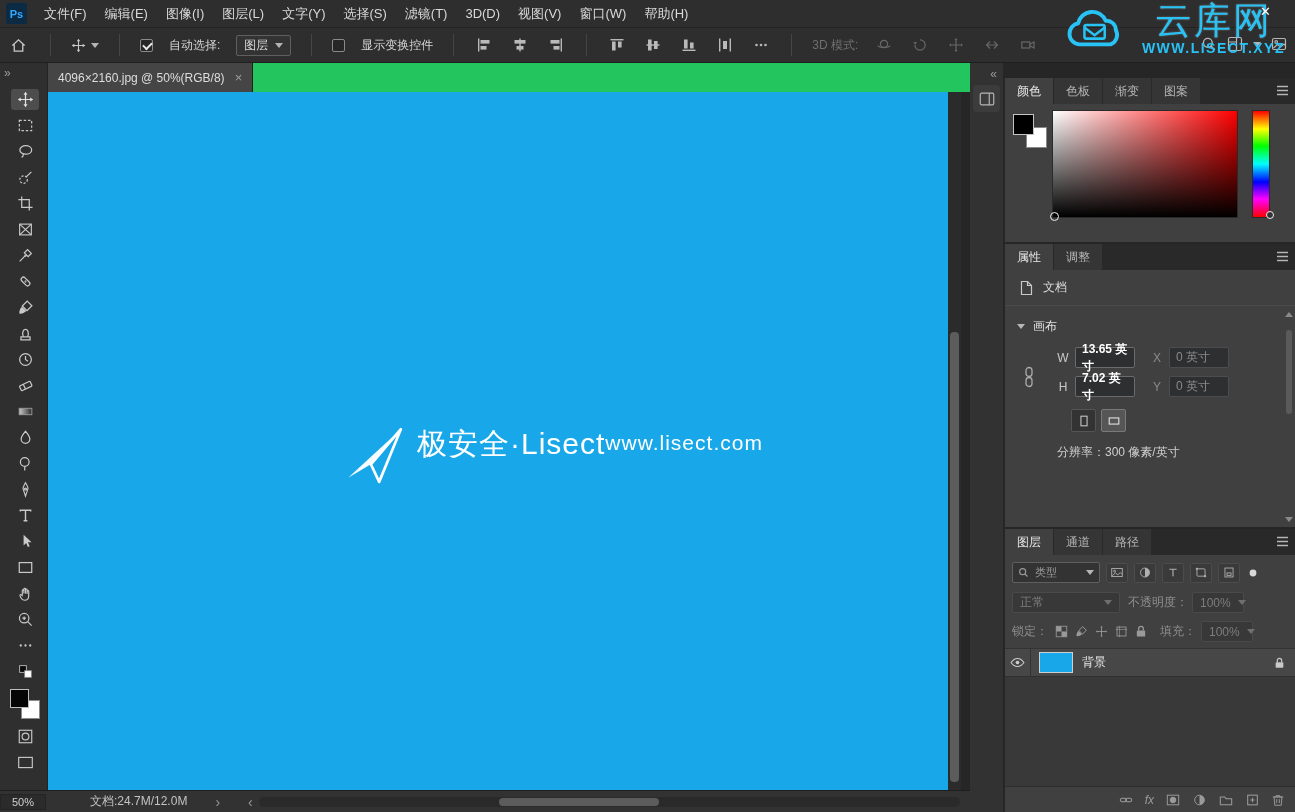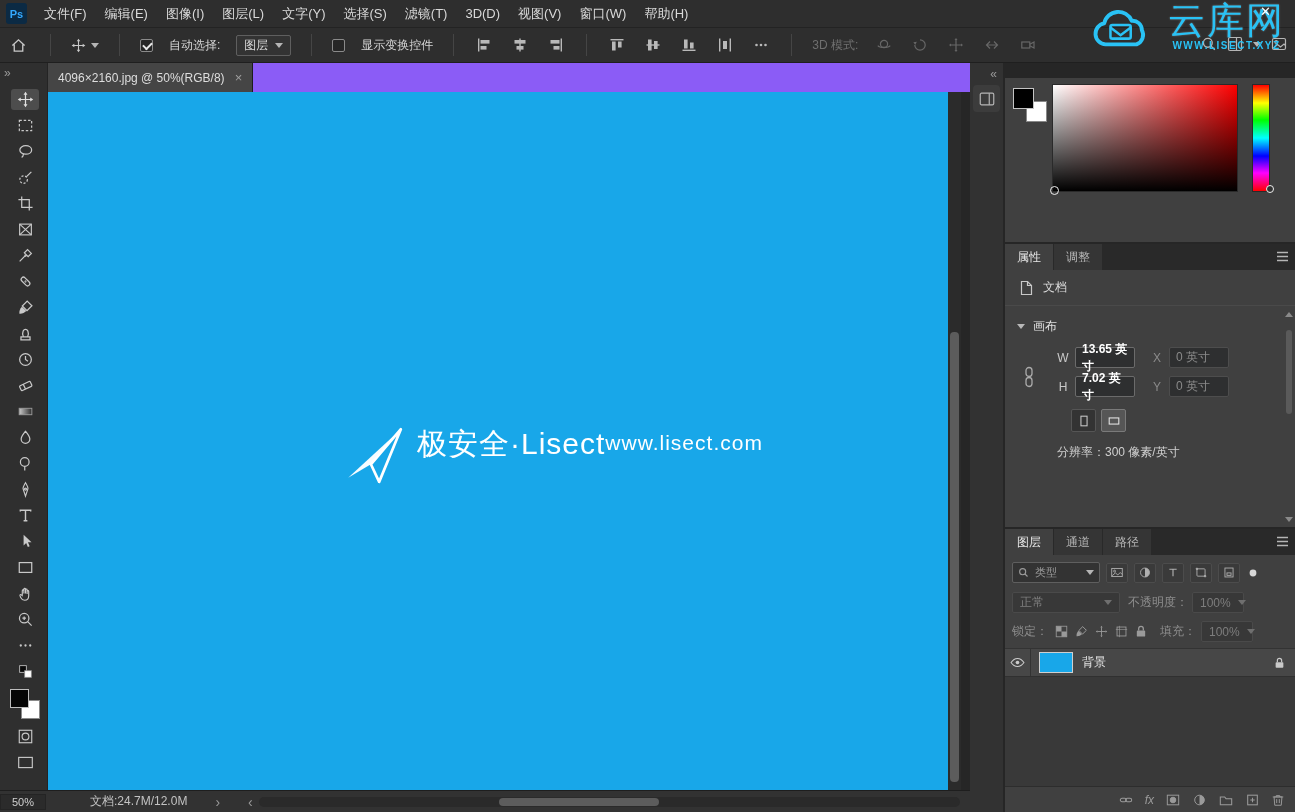--- a/index.html
+++ b/index.html
@@ -34,21 +34,21 @@
   #left-rail{position:absolute;left:0;top:63px;width:48px;height:727px;background:#2f2f2f;border-right:1px solid #242424}
   #left-collapse{position:absolute;left:4px;top:3px;color:#9a9a9a;font-size:12px}
   #tools{position:absolute;left:10px;top:26px;display:flex;flex-direction:column;align-items:center;gap:5px}
   .tool{width:28px;height:21px;display:flex;align-items:center;justify-content:center;border-radius:3px}
   .tool.sel{background:#4d4d4d}
   #main-swatch{width:30px;height:30px;position:relative;margin:2px 0}
   #main-swatch .bk{position:absolute;right:0;bottom:0;width:19px;height:19px;background:#fff;border:1px solid #8a8a8a}
   #main-swatch .fg{position:absolute;left:0;top:0;width:19px;height:19px;background:#050505;border:1px solid #bdbdbd}
 
   
-  #tabbar{position:absolute;left:48px;top:63px;width:922px;height:29px;background:#8b5cf6;display:flex}
+  #tabbar{position:absolute;left:48px;top:63px;width:922px;height:29px;background:#22c55e;display:flex}
   #doc-tab{height:29px;background:#454545;display:flex;align-items:center;gap:10px;padding:0 10px;font-size:12px;color:#dedede;border-right:1px solid #1d1d1d}
   #doc-tab .x{color:#9f9f9f;font-size:13px}
 
   
   #canvas{position:absolute;left:48px;top:92px;width:900px;height:698px}
   #canvas-logo{position:absolute;left:295px;top:332px;display:flex;gap:12px;align-items:flex-start}
   #canvas-logo .txt{display:flex;align-items:flex-start}
   #brand{color:#fff;font-size:30px;letter-spacing:1px;white-space:nowrap;font-weight:400}
   #site{color:#fff;font-size:21px;margin-top:7px;letter-spacing:1px}
   #vscroll{position:absolute;left:948px;top:92px;width:13px;height:698px;background:#2b2b2b}
@@ -127,21 +127,21 @@
   #layer-thumb{width:34px;height:21px;border:1px solid #cfcfcf;margin-left:8px}
   #layer-name{margin-left:9px;font-size:12px;color:#e2e2e2}
   #layer-lock{margin-left:auto;margin-right:10px}
   #layers-bottom{height:26px;background:#404040;border-top:1px solid #2d2d2d;display:flex;align-items:center;justify-content:flex-end;gap:11px;padding-right:10px}
   #fx-label{font-style:italic;font-size:12px;color:#9a9a9a}
 
   
   #watermark{position:absolute;right:10px;top:0;z-index:110;display:flex;align-items:flex-start;gap:6px;pointer-events:none}
   #wm-text{display:flex;flex-direction:column;align-items:center}
   #wm-name{font-size:37px;font-weight:normal;line-height:42px;letter-spacing:2px;text-shadow:0 0 2px rgba(255,255,255,.35)}
-  #wm-site{font-size:10px;font-weight:bold;letter-spacing:1.5px;margin-top:-2px}
+  #wm-site{font-size:14px;font-weight:bold;letter-spacing:1.5px;margin-top:-2px}
 </style>
 </head>
 <body>
 
 <div id="menubar">
   <div id="ps-logo">Ps</div>
   <span class="menu-item">文件(F)</span>
   <span class="menu-item">编辑(E)</span>
   <span class="menu-item">图像(I)</span>
   <span class="menu-item">图层(L)</span>
@@ -488,20 +488,31 @@
     <svg width="18" height="18" viewBox="0 0 20 20" stroke="#b5b5b5" fill="none" stroke-width="1.3">
         <rect x="2.5" y="3.5" width="15" height="13" rx="1.5"></rect>
         <path d="M12.5 3.5v13"></path>
       </svg>
   </div>
 </div>
 
 <div id="right-col">
 
   <div class="panel" id="color-panel">
+    <div class="ptabs">
+      <span class="ptab active">颜色</span>
+      <span class="ptab">色板</span>
+      <span class="ptab">渐变</span>
+      <span class="ptab">图案</span>
+      <span class="pmenu">
+          <svg width="13" height="11" viewBox="0 0 13 11" stroke="#b5b5b5" stroke-width="1.4">
+            <path d="M1 1.5h11M1 5.5h11M1 9.5h11"></path>
+          </svg>
+        </span>
+    </div>
     <div class="pbody" style="height:138px">
       <div id="cp-swatch">
         <div class="bk"></div>
         <div class="fg"></div>
       </div>
       <div id="sat-box">
         <div id="sat-cursor"></div>
       </div>
       <div id="hue-strip">
         <div id="hue-cursor"></div>

